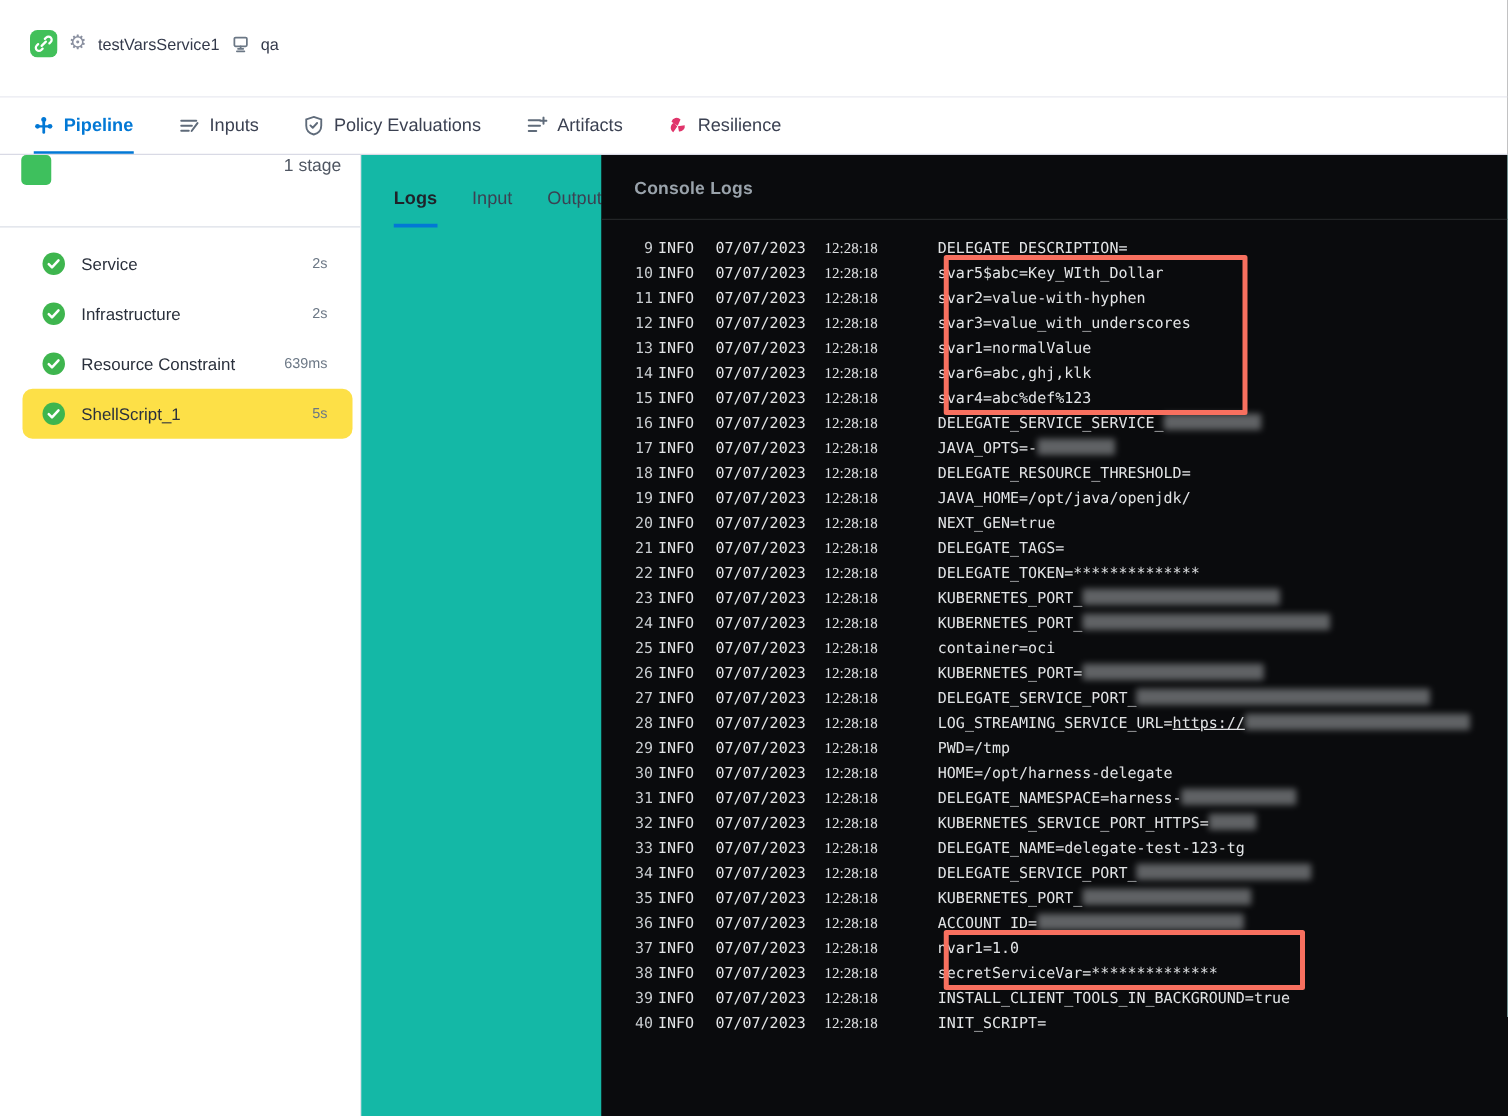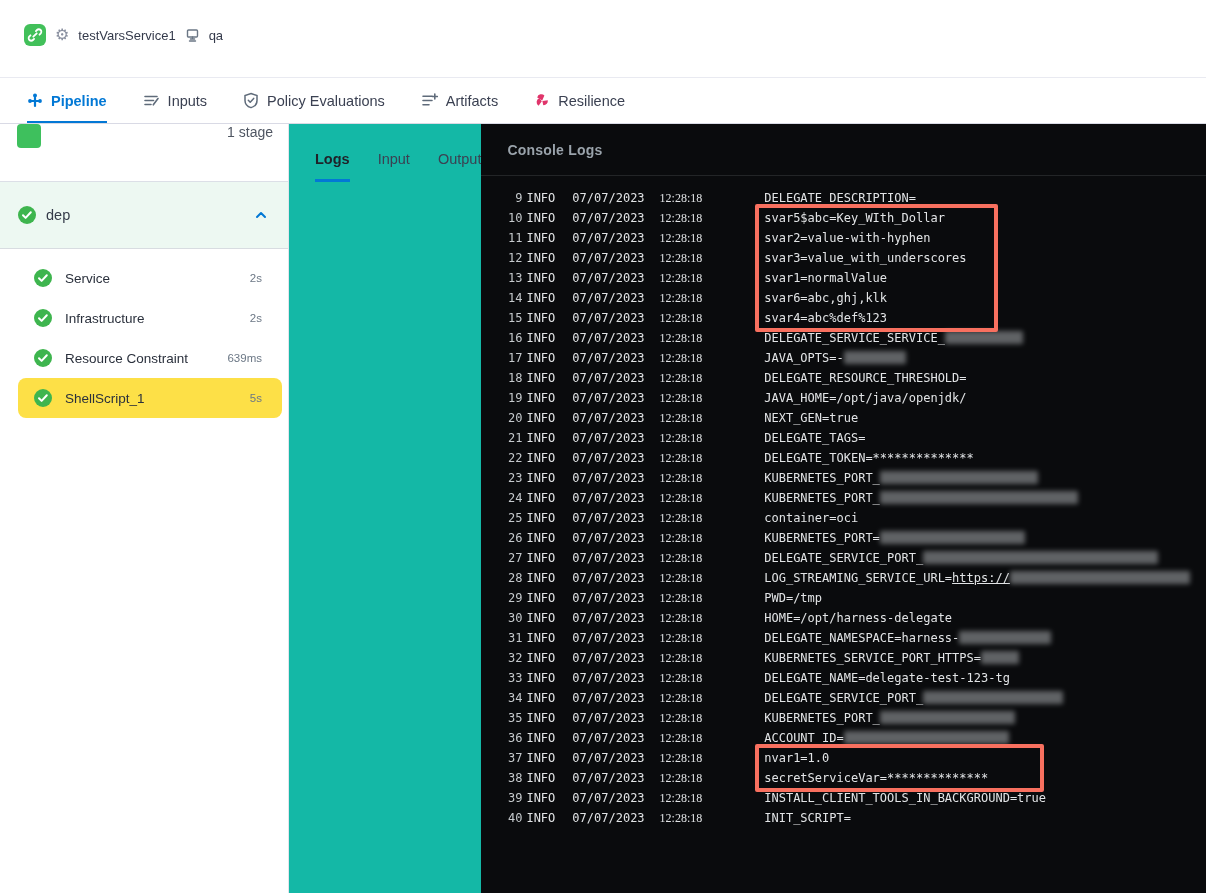--- a/index.html
+++ b/index.html
@@ -47,21 +47,21 @@
   .console { flex:1; background:#0a0b0d; display:flex; flex-direction:column; }
   .console-header { height:52px; display:flex; align-items:center; padding-left:26px; border-bottom:1px solid #232527; }
   .console-title { font-size:14px; font-weight:700; color:#9aa3ab; letter-spacing:.2px; }
   .console-lines { position:relative; flex:1; padding:12px 0 0 19px; overflow:hidden;
                    font-family:"DejaVu Sans Mono", monospace; font-size:12px; line-height:20px; color:#e2e4e6; }
   .log-line { height:20px; white-space:pre; display:flex; }
   .log-num { display:inline-block; width:22px; text-align:right; color:#c6cacd; flex:none; }
   .log-level { margin-left:4px; flex:none; }
   .log-date { margin-left:17px; flex:none; }
   .log-time { margin-left:15px; flex:none;font-family:Liberation Serif, serif; }
-  .log-msg { margin-left:62px; flex:none;text-align:center; }
+  .log-msg { margin-left:48px; flex:none;text-align:center; }
   .log-link { color:#e2e4e6; text-decoration:underline; }
   .redact { display:inline-block; height:13px; vertical-align:-2px; border-radius:1px; background:#85888b; opacity:.7; filter:blur(2.6px); }
   .hl-box { position:absolute; border:4px solid #f8705f; border-radius:2px; pointer-events:none; }
 </style>
 </head>
 <body>
 
 <div class="page-header">
   <div class="meta-row">
     <span class="chip-icon">
@@ -137,34 +137,20 @@
       <span>Resilience</span>
     </div>
   </div>
 
 <div class="content">
 
   <div class="sidebar">
     <div class="stage-summary">
       <span class="stage-square"></span>
       <span class="stage-count">1 stage</span>
-    </div>
-    <div class="stage-group-header">
-      <span class="check-wrap">
-        <svg width="20" height="20" viewBox="0 0 20 20">
-            <circle cx="10" cy="10" r="9" fill="#3eb54e"></circle>
-            <path d="M6 10.3l2.6 2.6 5.2-5.6" stroke="#fff" stroke-width="2" fill="none" stroke-linecap="round" stroke-linejoin="round"></path>
-          </svg>
-      </span>
-      <span class="stage-group-name">dep</span>
-      <span style="display:inline-flex;">
-        <svg width="14" height="14" viewBox="0 0 14 14">
-            <path d="M3 9l4-4 4 4" stroke="#0278d5" stroke-width="2" fill="none" stroke-linecap="round" stroke-linejoin="round"></path>
-          </svg>
-      </span>
     </div>
     <div class="steps">
         <div class="step-row">
           <span class="check-wrap">
             <svg width="20" height="20" viewBox="0 0 20 20">
               <circle cx="10" cy="10" r="9" fill="#3eb54e"></circle>
               <path d="M6 10.3l2.6 2.6 5.2-5.6" stroke="#fff" stroke-width="2" fill="none" stroke-linecap="round" stroke-linejoin="round"></path>
             </svg>
           </span>
           <span class="step-label">Service</span>

